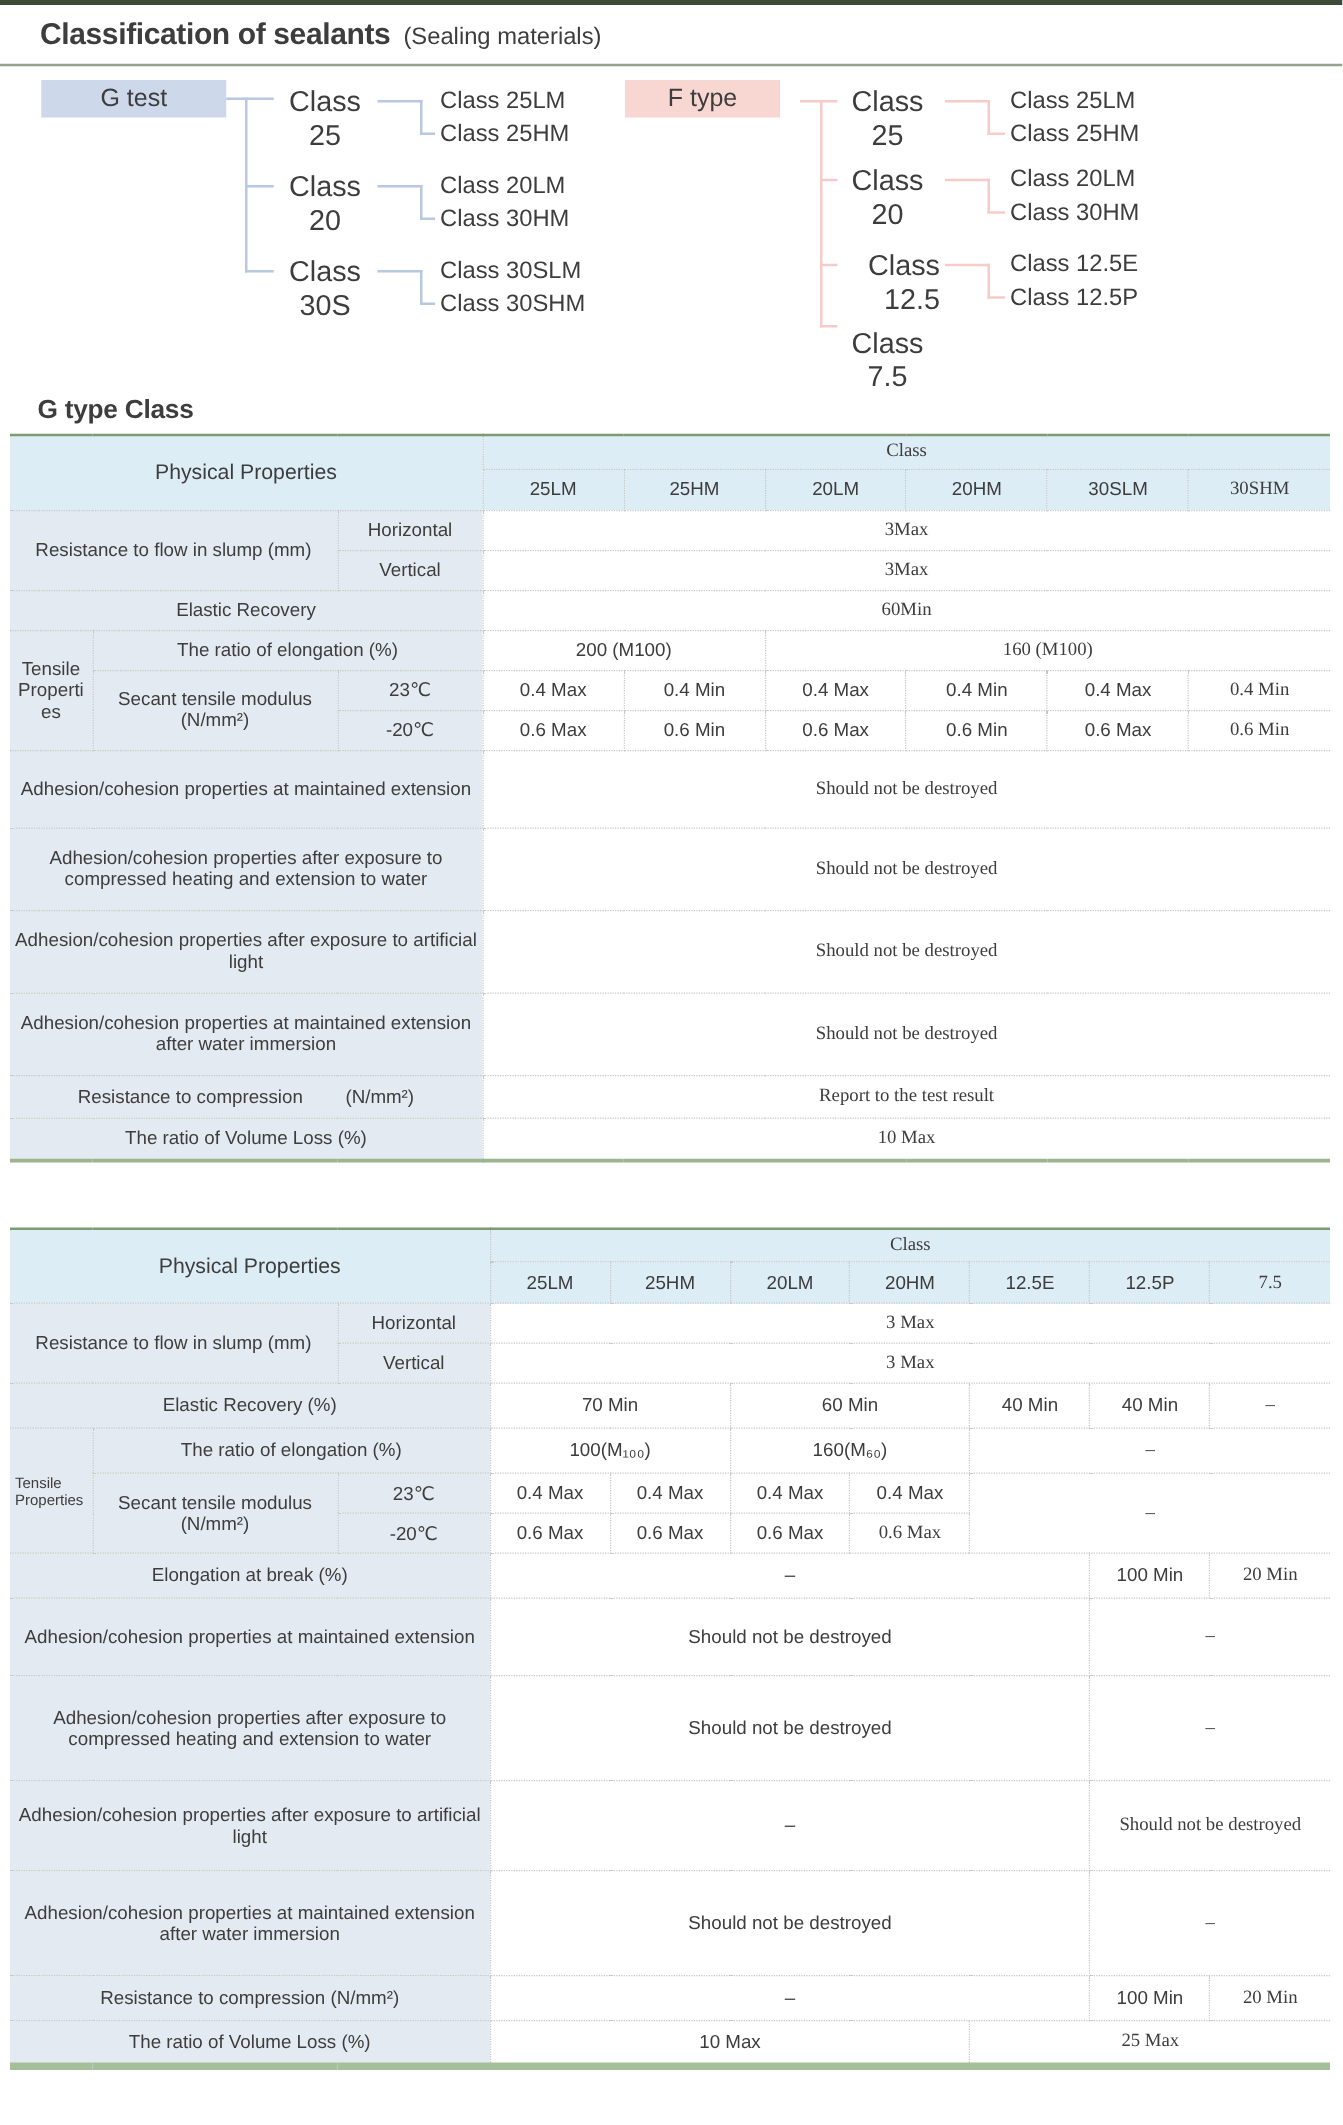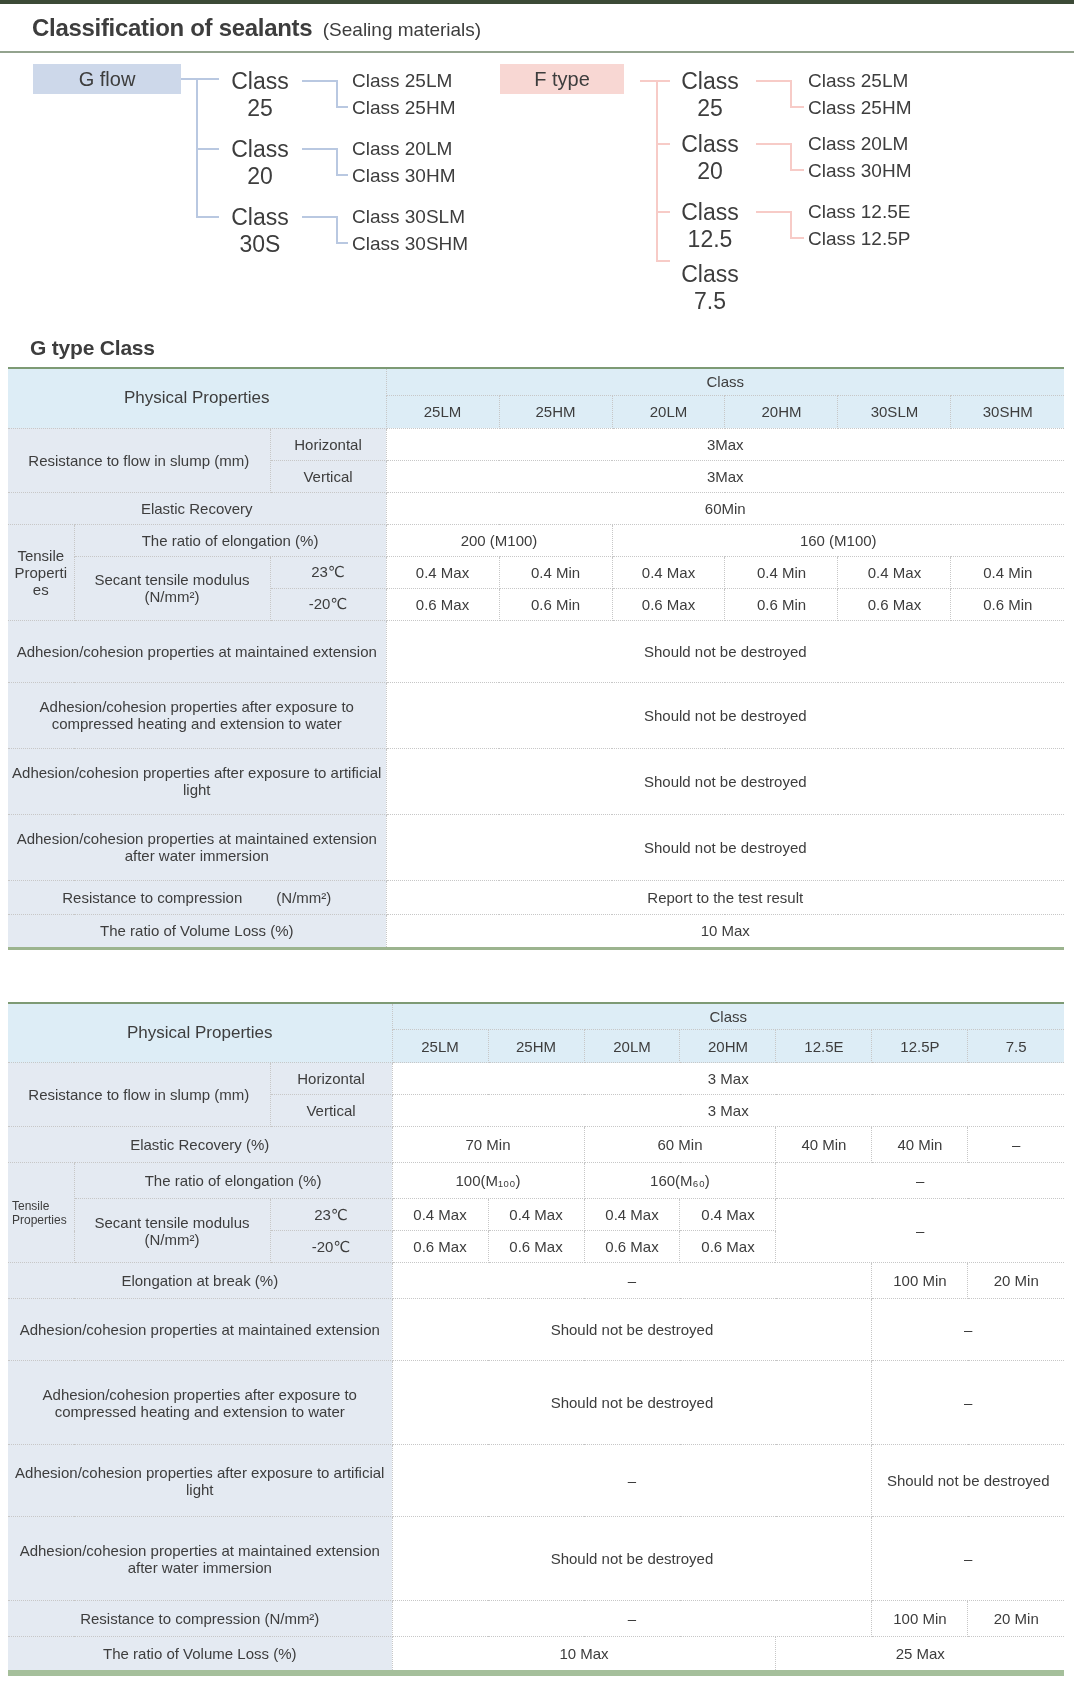--- a/index.html
+++ b/index.html
@@ -27,30 +27,30 @@
     font-size:20px;}
   .g-box{left:33px;top:11px;width:148px;background:var(--g_accent);}
   .f-box{left:500px;top:11px;width:124px;background:var(--f_accent);}
   .tl{position:absolute;}
   .gl{background:var(--g_line);}
   .fl{background:var(--f_line);}
   .tlabel{position:absolute;font-size:23px;line-height:27px;text-align:center;white-space:pre-line;}
   .tleaf{position:absolute;font-size:19px;line-height:26px;white-space:nowrap;}
   
   .section-title{font-size:21px;font-weight:600;margin:0 0 7px 30px;letter-spacing:-0.2px;}
-  .g-section{margin-top:28px;}
+  .g-section{margin-top:8px;}
   .f-section{margin-top:52px;}
   
   table.ptable{border-collapse:collapse;table-layout:fixed;width:1056px;margin-left:8px;
     border-top:2px solid var(--table_rule);font-size:15px;}
   table.g{border-bottom:3px solid var(--g_table_bottom);}
   table.f{border-bottom:6px solid var(--f_table_bottom);}
   .ptable td{border:1px dotted var(--border_dotted);vertical-align:middle;padding:2px 4px;}
   .ptable tr td:first-child{border-left:none;}
-  .ptable tr td:last-child{border-right:none;}
+  .ptable tr td:last-child{border-right:none;font-family:Liberation Serif, serif;}
   .ptable tr:first-child td{border-top:none;}
   .ptable tr:last-child td{border-bottom:none;}
   .hdr{background:var(--header_bg);text-align:center;}
   .hdr.big{font-size:17px;}
   .lbl{background:var(--label_bg);text-align:center;padding:4px 36px 4px 13px;}
   .sub{background:var(--label_bg);text-align:center;}
   .val{background:#fff;text-align:center;}
   .grp{padding:4px 4px 4px 8px;overflow-wrap:anywhere;}
   .f .grp{font-size:12px;text-align:left;}
   .unit{margin-left:34px;}
@@ -62,21 +62,21 @@
 </head>
 <body>
 
 <div class="titlebar">
   <span class="title-main">Classification of sealants</span>
   <span class="title-sub">(Sealing materials)</span>
 </div>
 
 <div class="tree-area">
 
-  <div class="tbox g-box">G flow</div>
+  <div class="tbox g-box">G test</div>
   <div class="tl gl" style="left:181px;top:25px;width:38px;height:2px;"></div>
   <div class="tl gl" style="left:196px;top:25px;width:2px;height:140px;"></div>
   <div class="tl gl" style="left:196px;top:95px;width:23px;height:2px;"></div>
   <div class="tl gl" style="left:196px;top:163px;width:23px;height:2px;"></div>
 
   <div class="tlabel" style="left:222px;top:15px;width:76px;">Class 25</div>
   <div class="tlabel" style="left:222px;top:83px;width:76px;">Class 20</div>
   <div class="tlabel" style="left:222px;top:151px;width:76px;">Class 30S</div>
 
   <div class="tl gl" style="left:302px;top:27px;width:36px;height:2px;"></div>
@@ -99,21 +99,21 @@
 
   <div class="tbox f-box">F type</div>
   <div class="tl fl" style="left:640px;top:27px;width:30px;height:2px;"></div>
   <div class="tl fl" style="left:656px;top:27px;width:2px;height:182px;"></div>
   <div class="tl fl" style="left:656px;top:90px;width:14px;height:2px;"></div>
   <div class="tl fl" style="left:656px;top:158px;width:14px;height:2px;"></div>
   <div class="tl fl" style="left:656px;top:207px;width:14px;height:2px;"></div>
 
   <div class="tlabel" style="left:668px;top:15px;width:84px;">Class 25</div>
   <div class="tlabel" style="left:668px;top:78px;width:84px;">Class 20</div>
-  <div class="tlabel" style="left:668px;top:146px;width:84px;">Class 12.5</div>
+  <div class="tlabel" style="left:668px;top:146px;width:84px;text-align:right;">Class 12.5</div>
   <div class="tlabel" style="left:668px;top:196px;width:84px;margin-top:12px;">Class 7.5</div>
 
   <div class="tl fl" style="left:756px;top:27px;width:36px;height:2px;"></div>
   <div class="tl fl" style="left:790px;top:27px;width:2px;height:28px;"></div>
   <div class="tl fl" style="left:790px;top:53px;width:14px;height:2px;"></div>
   <div class="tleaf" style="left:808px;top:15px;">Class 25LM</div>
   <div class="tleaf" style="left:808px;top:42px;">Class 25HM</div>
 
   <div class="tl fl" style="left:756px;top:90px;width:36px;height:2px;"></div>
   <div class="tl fl" style="left:790px;top:90px;width:2px;height:28px;"></div>

